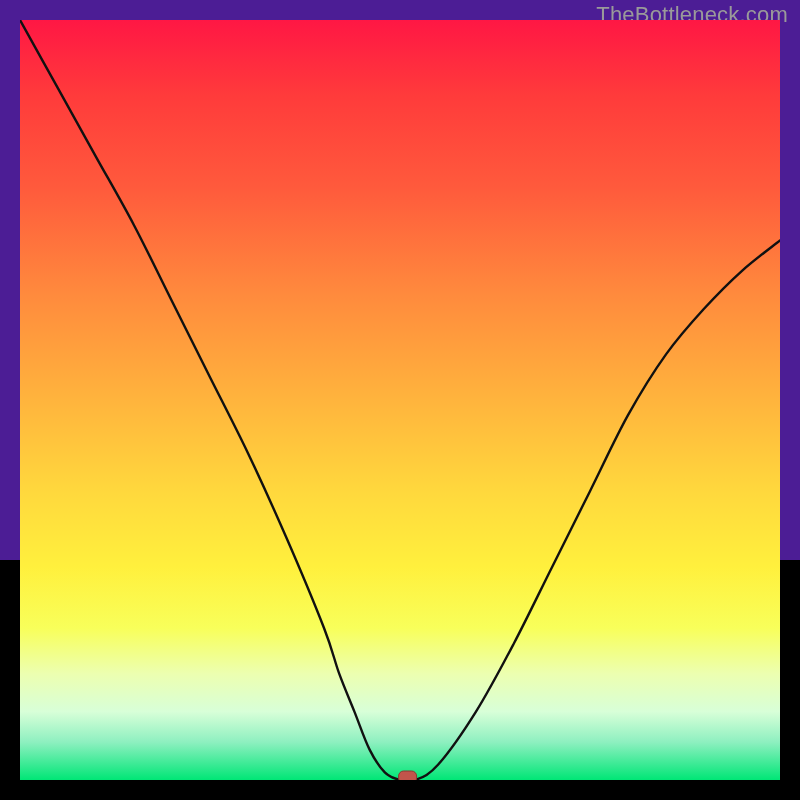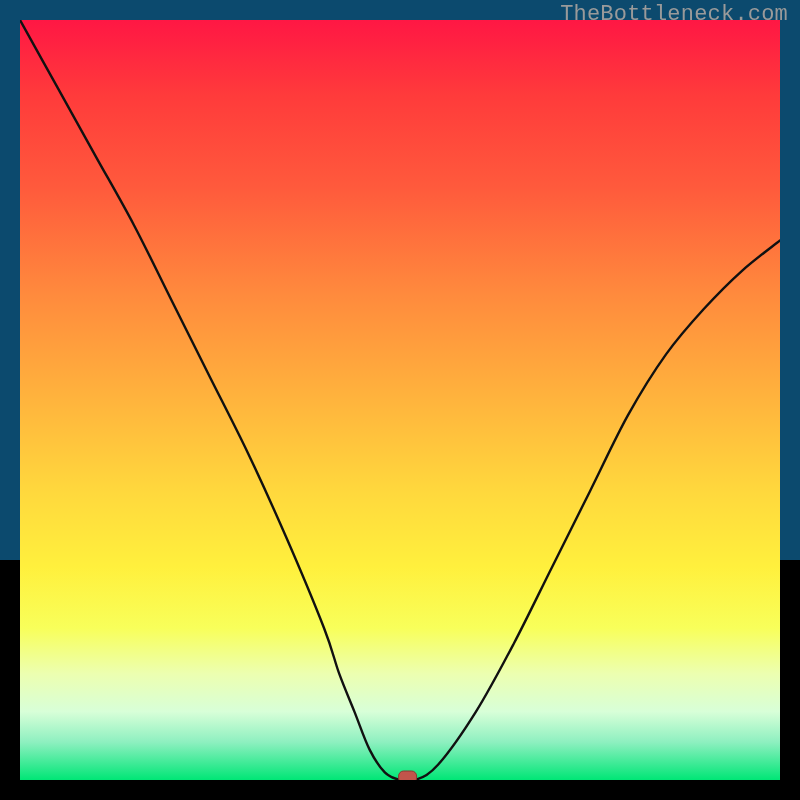--- a/index.html
+++ b/index.html
@@ -8,22 +8,21 @@
     width: 800px;
     height: 800px;
     overflow: hidden;
     background: #000;
     font-family: Arial, Helvetica, sans-serif;
   }
   .frame {
     position: relative;
     width: 800px;
     height: 560px;
-    background: #0c4a6e;
-    font-family: Liberation Mono, monospace;
+    background: #4c1d95;
   }
   .plot-area {
     position: absolute;
     left: 20px;
     top: 20px;
     width: 760px;
     height: 760px;
     
     background: linear-gradient(to bottom,
       #ff1744 0%,

